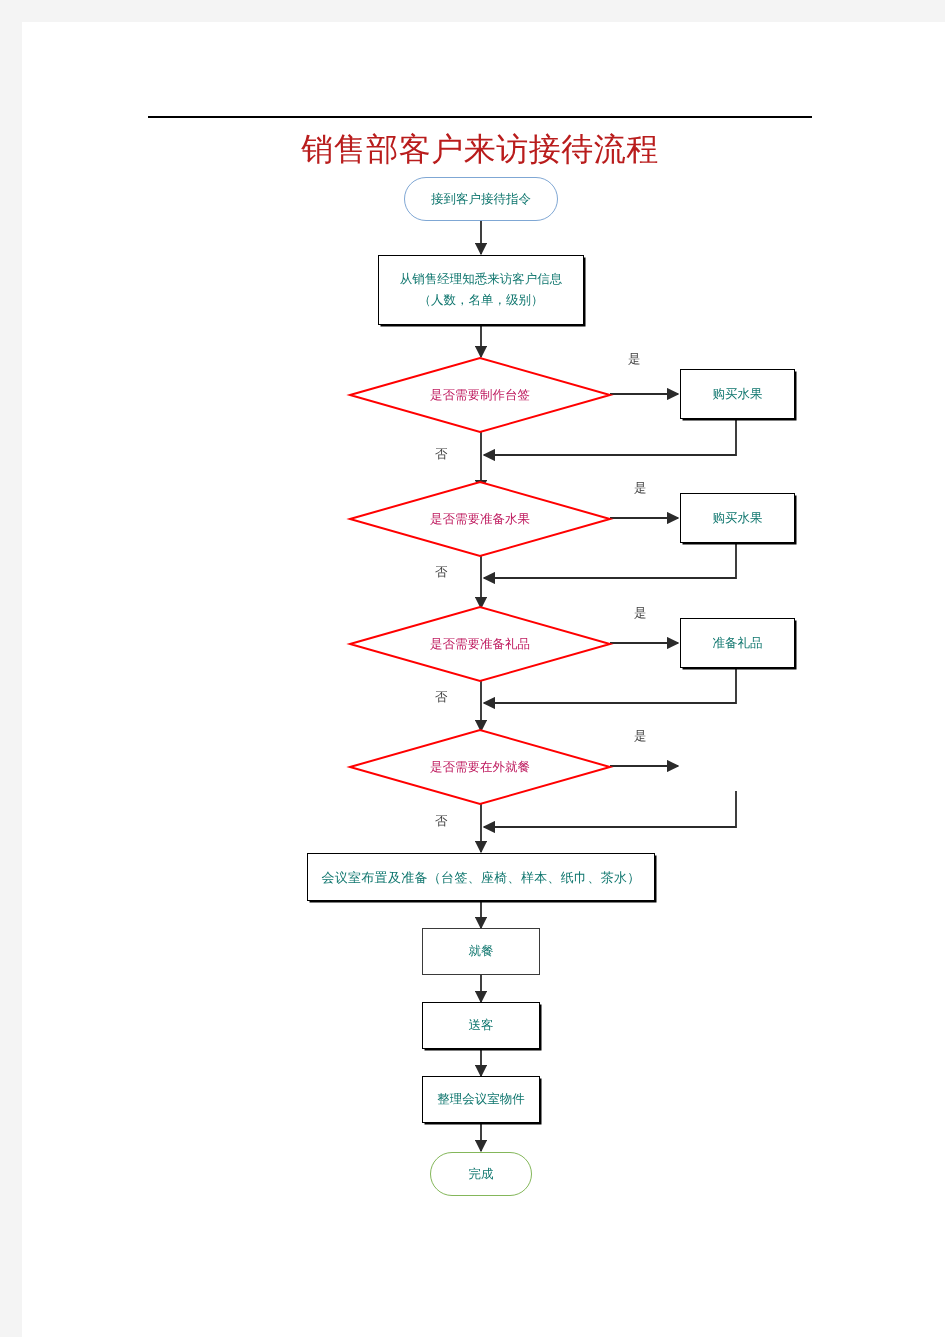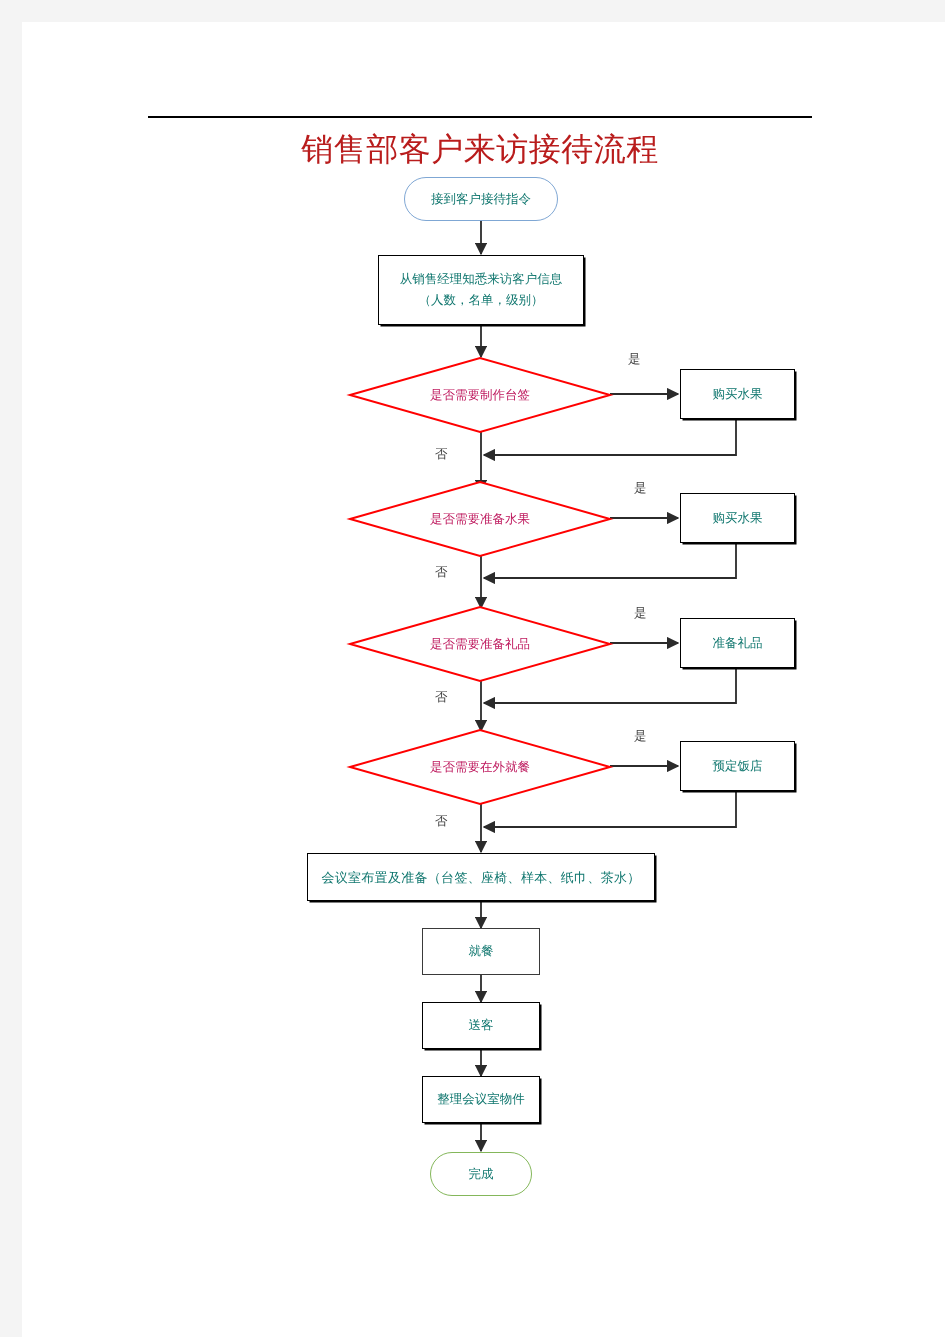--- a/index.html
+++ b/index.html
@@ -212,23 +212,20 @@
   <div class="edge-label" style="left:435px; top:690px;">否</div>
   <div class="node process" style="left:680px; top:618px; width:115px; height:50px;">
     <span>准备礼品</span>
   </div>
 
   <div class="diamond-wrap" style="left:350px; top:730px; width:260px; height:74px;">
     <div class="diamond-label">是否需要在外就餐</div>
   </div>
   <div class="edge-label" style="left:634px; top:729px;">是</div>
   <div class="edge-label" style="left:435px; top:814px;">否</div>
-  <div class="node process" style="left:680px; top:741px; width:115px; height:50px;">
-    <span>预定饭店</span>
-  </div>
 
   <div class="node process-plain" style="left:422px; top:928px; width:118px; height:47px;">
     <span>就餐</span>
   </div>
 
   <div class="node process wide-text" style="left:307px; top:853px; width:348px; height:48px;">
     <span>会议室布置及准备（台签、座椅、样本、纸巾、茶水）</span>
   </div>
 
   <div class="node process" style="left:422px; top:1002px; width:118px; height:47px;">

